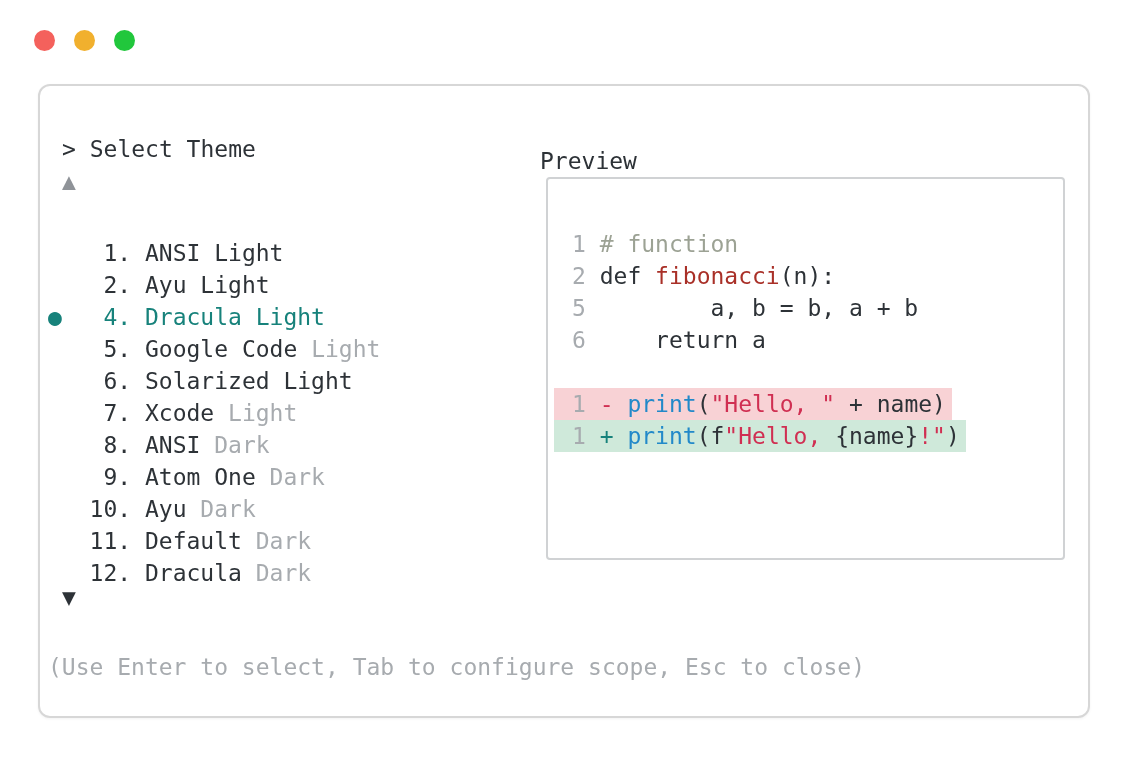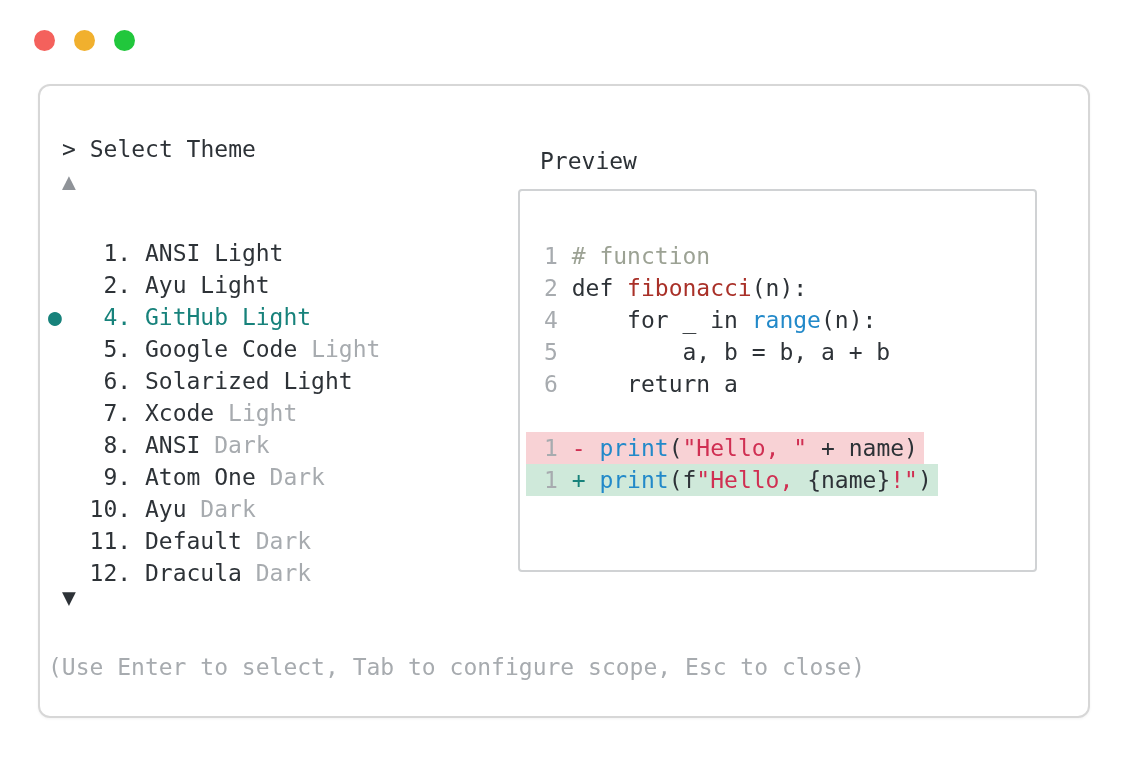--- a/index.html
+++ b/index.html
@@ -32,23 +32,23 @@
   .scroll-down{left:22px; top:495px; color:var(--text);}
   .theme-list{position:absolute; left:8px; top:111px;margin-top:40px;}
   .row{white-space:pre; height:32px; cursor:pointer;}
   .row.selected{color:var(--accent);}
   .muted{color:var(--muted);}
   .accent{color:var(--accent);}
   .help{position:absolute; left:8px; top:545px; white-space:pre; color:var(--muted);margin-top:20px;}
 
   .preview-label{position:absolute; left:500px; top:47px; white-space:pre;margin-top:12px;}
   .preview{
-    position:absolute; left:478px; top:91px; width:519px; height:383px;
+    position:absolute; left:506px; top:91px; width:519px; height:383px;
     box-sizing:border-box; border:2px solid var(--preview-border); border-radius:4px;
-    background:#fff; overflow:hidden;margin-top:12px;
+    background:#fff; overflow:hidden;
   }
   .code{position:absolute; left:24px; top:49px;}
   .code-line{white-space:pre; height:32px;}
   .ln{color:var(--muted);}
   .tok-plain{color:var(--text);}
   .tok-comment{color:var(--comment);}
   .tok-string{color:var(--string);}
   .tok-builtin{color:var(--builtin);}
   .tok-function{color:var(--function);}
   .tok-number{color:var(--accent);}
@@ -67,39 +67,38 @@
   <span class="dot minimize" style="background: rgb(241, 176, 46);"></span>
   <span class="dot maximize" style="background: rgb(33, 199, 60);"></span>
 </div>
 
 <div class="window">
   <div class="pline prompt">&gt; Select Theme</div>
   <div class="pline scroll-up">▲</div>
   <div class="theme-list">
       <div class="row"><span>  </span><span>  1. </span><span>ANSI Light</span></div>
       <div class="row"><span>  </span><span>  2. </span><span>Ayu Light</span></div>
-      <div class="row selected"><span class="accent">● </span><span>  4. </span><span>GitHub Light</span></div>
+      <div class="row selected"><span class="accent">● </span><span>  4. </span><span>Dracula Light</span></div>
       <div class="row"><span>  </span><span>  5. </span><span>Google Code</span><span class="muted"> Light</span></div>
       <div class="row"><span>  </span><span>  6. </span><span>Solarized Light</span></div>
       <div class="row"><span>  </span><span>  7. </span><span>Xcode</span><span class="muted"> Light</span></div>
       <div class="row"><span>  </span><span>  8. </span><span>ANSI</span><span class="muted"> Dark</span></div>
       <div class="row"><span>  </span><span>  9. </span><span>Atom One</span><span class="muted"> Dark</span></div>
       <div class="row"><span>  </span><span> 10. </span><span>Ayu</span><span class="muted"> Dark</span></div>
       <div class="row"><span>  </span><span> 11. </span><span>Default</span><span class="muted"> Dark</span></div>
       <div class="row"><span>  </span><span> 12. </span><span>Dracula</span><span class="muted"> Dark</span></div>
     </div>
   <div class="pline scroll-down">▼</div>
   <div class="help">(Use Enter to select, Tab to configure scope, Esc to close)</div>
 
   <div class="preview-label">Preview</div>
   <div class="preview">
     <div class="code">
         <div class="code-line"><span class="ln">1 </span><span class="tok-comment"># function</span></div>
         <div class="code-line"><span class="ln">2 </span><span class="tok-plain">def </span><span class="tok-function">fibonacci</span><span class="tok-plain">(n):</span></div>
-        <div class="code-line"><span class="ln">4 </span><span class="tok-plain">    for _ in </span><span class="tok-builtin">range</span><span class="tok-plain">(n):</span></div>
         <div class="code-line"><span class="ln">5 </span><span class="tok-plain">        a, b = b, a + b</span></div>
         <div class="code-line"><span class="ln">6 </span><span class="tok-plain">    return a</span></div>
         <div class="code-line">&nbsp;</div>
         <div class="code-line removed"><span class="ln">1 </span><span class="tok-string">- </span><span class="tok-builtin">print</span><span class="tok-plain">(</span><span class="tok-string">"Hello, "</span><span class="tok-plain"> + name)</span></div>
         <div class="code-line added"><span class="ln">1 </span><span class="tok-accent">+ </span><span class="tok-builtin">print</span><span class="tok-plain">(f</span><span class="tok-string">"Hello, </span><span class="tok-plain">{name}</span><span class="tok-string">!"</span><span class="tok-plain">)</span></div>
       </div>
   </div>
 </div>
 
 </body></html>

